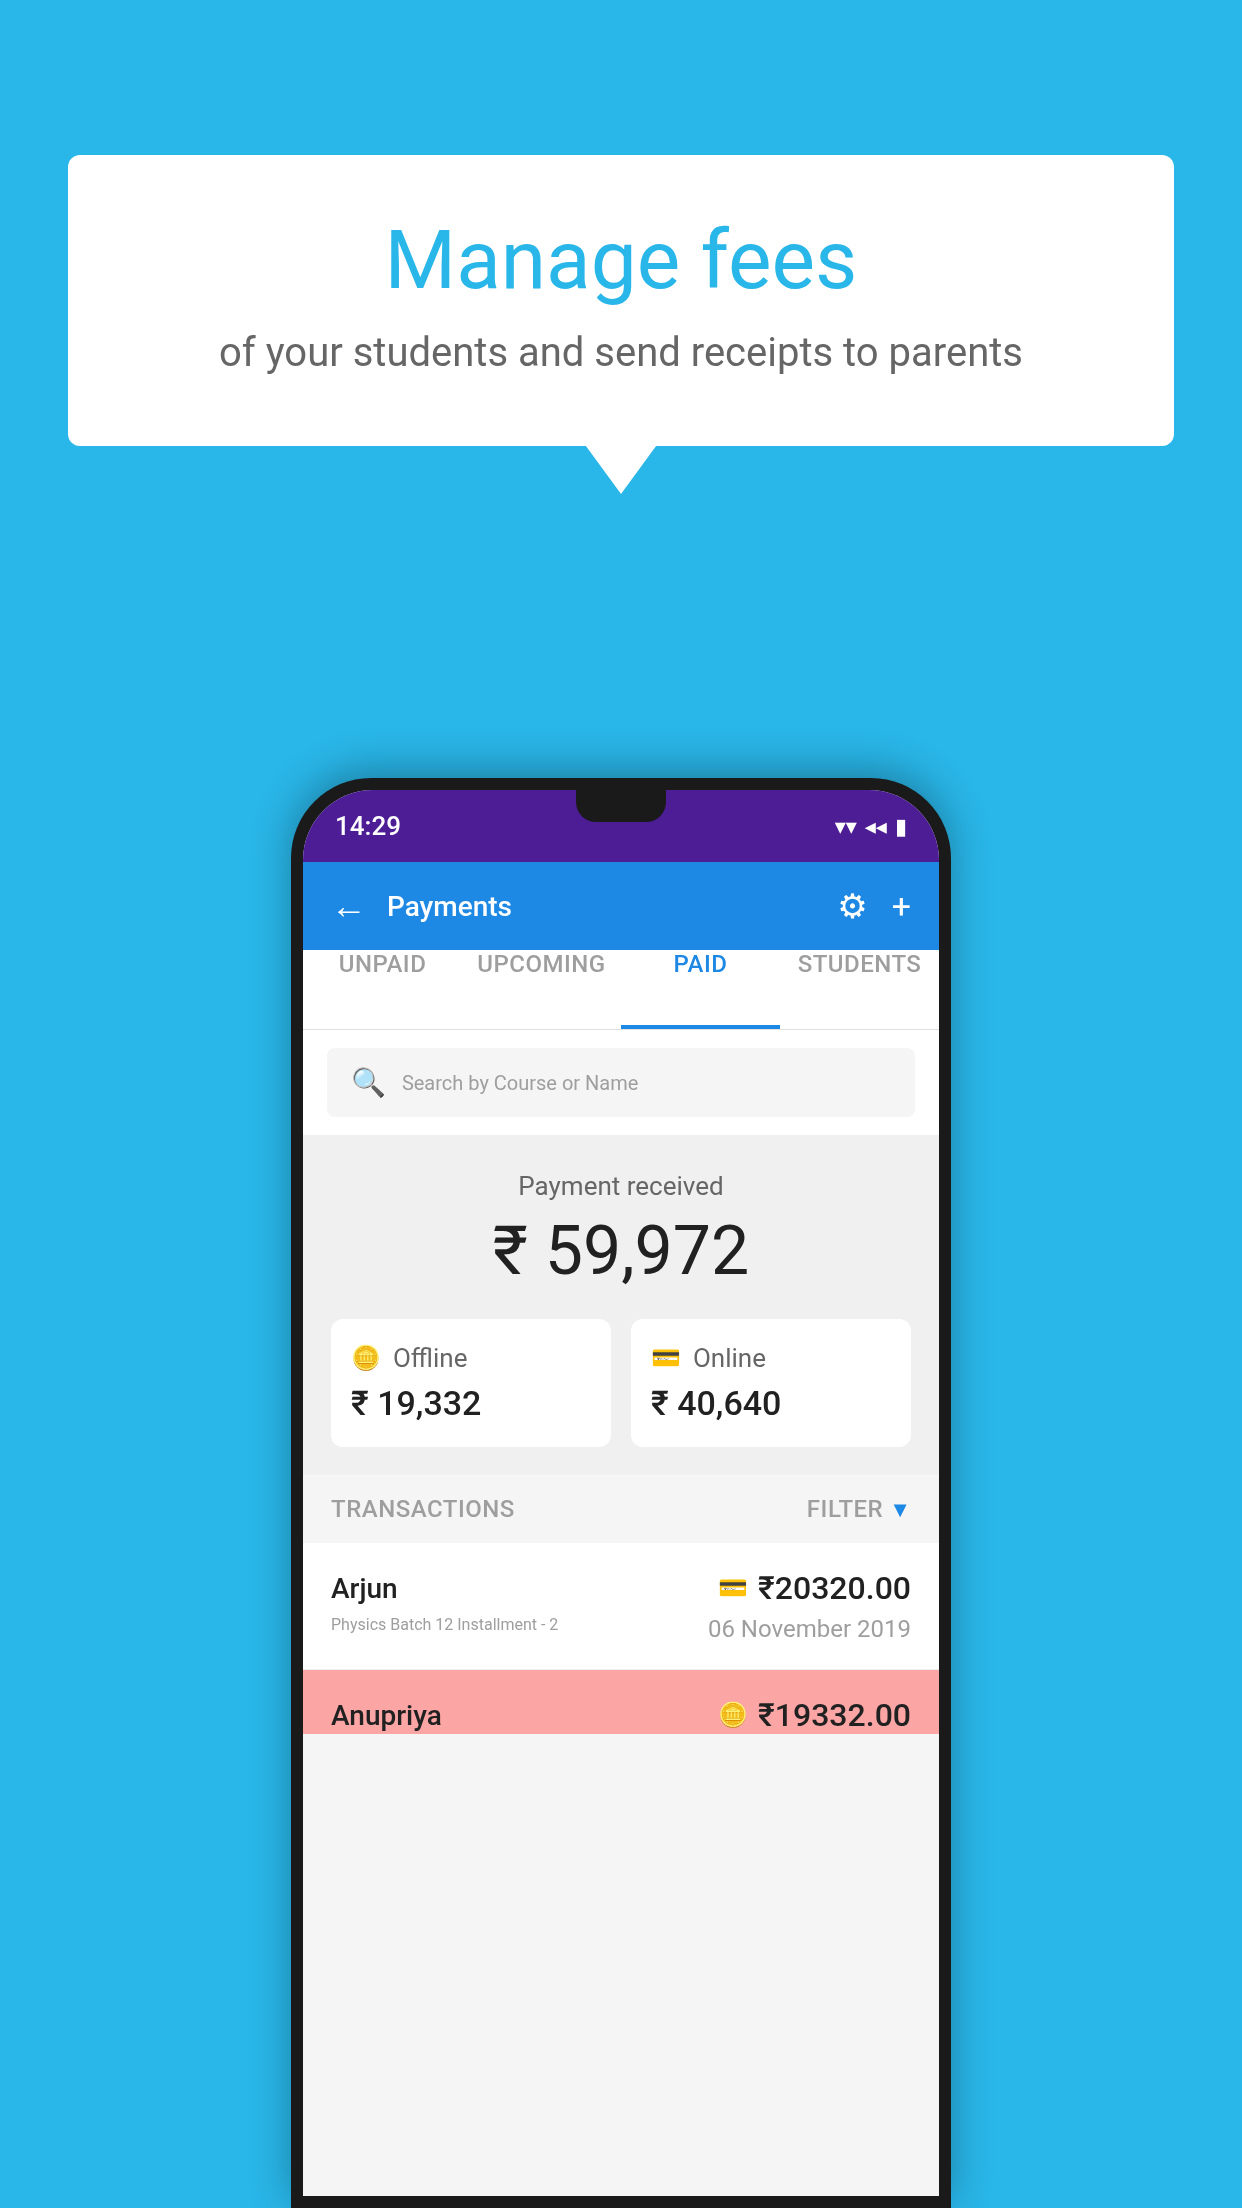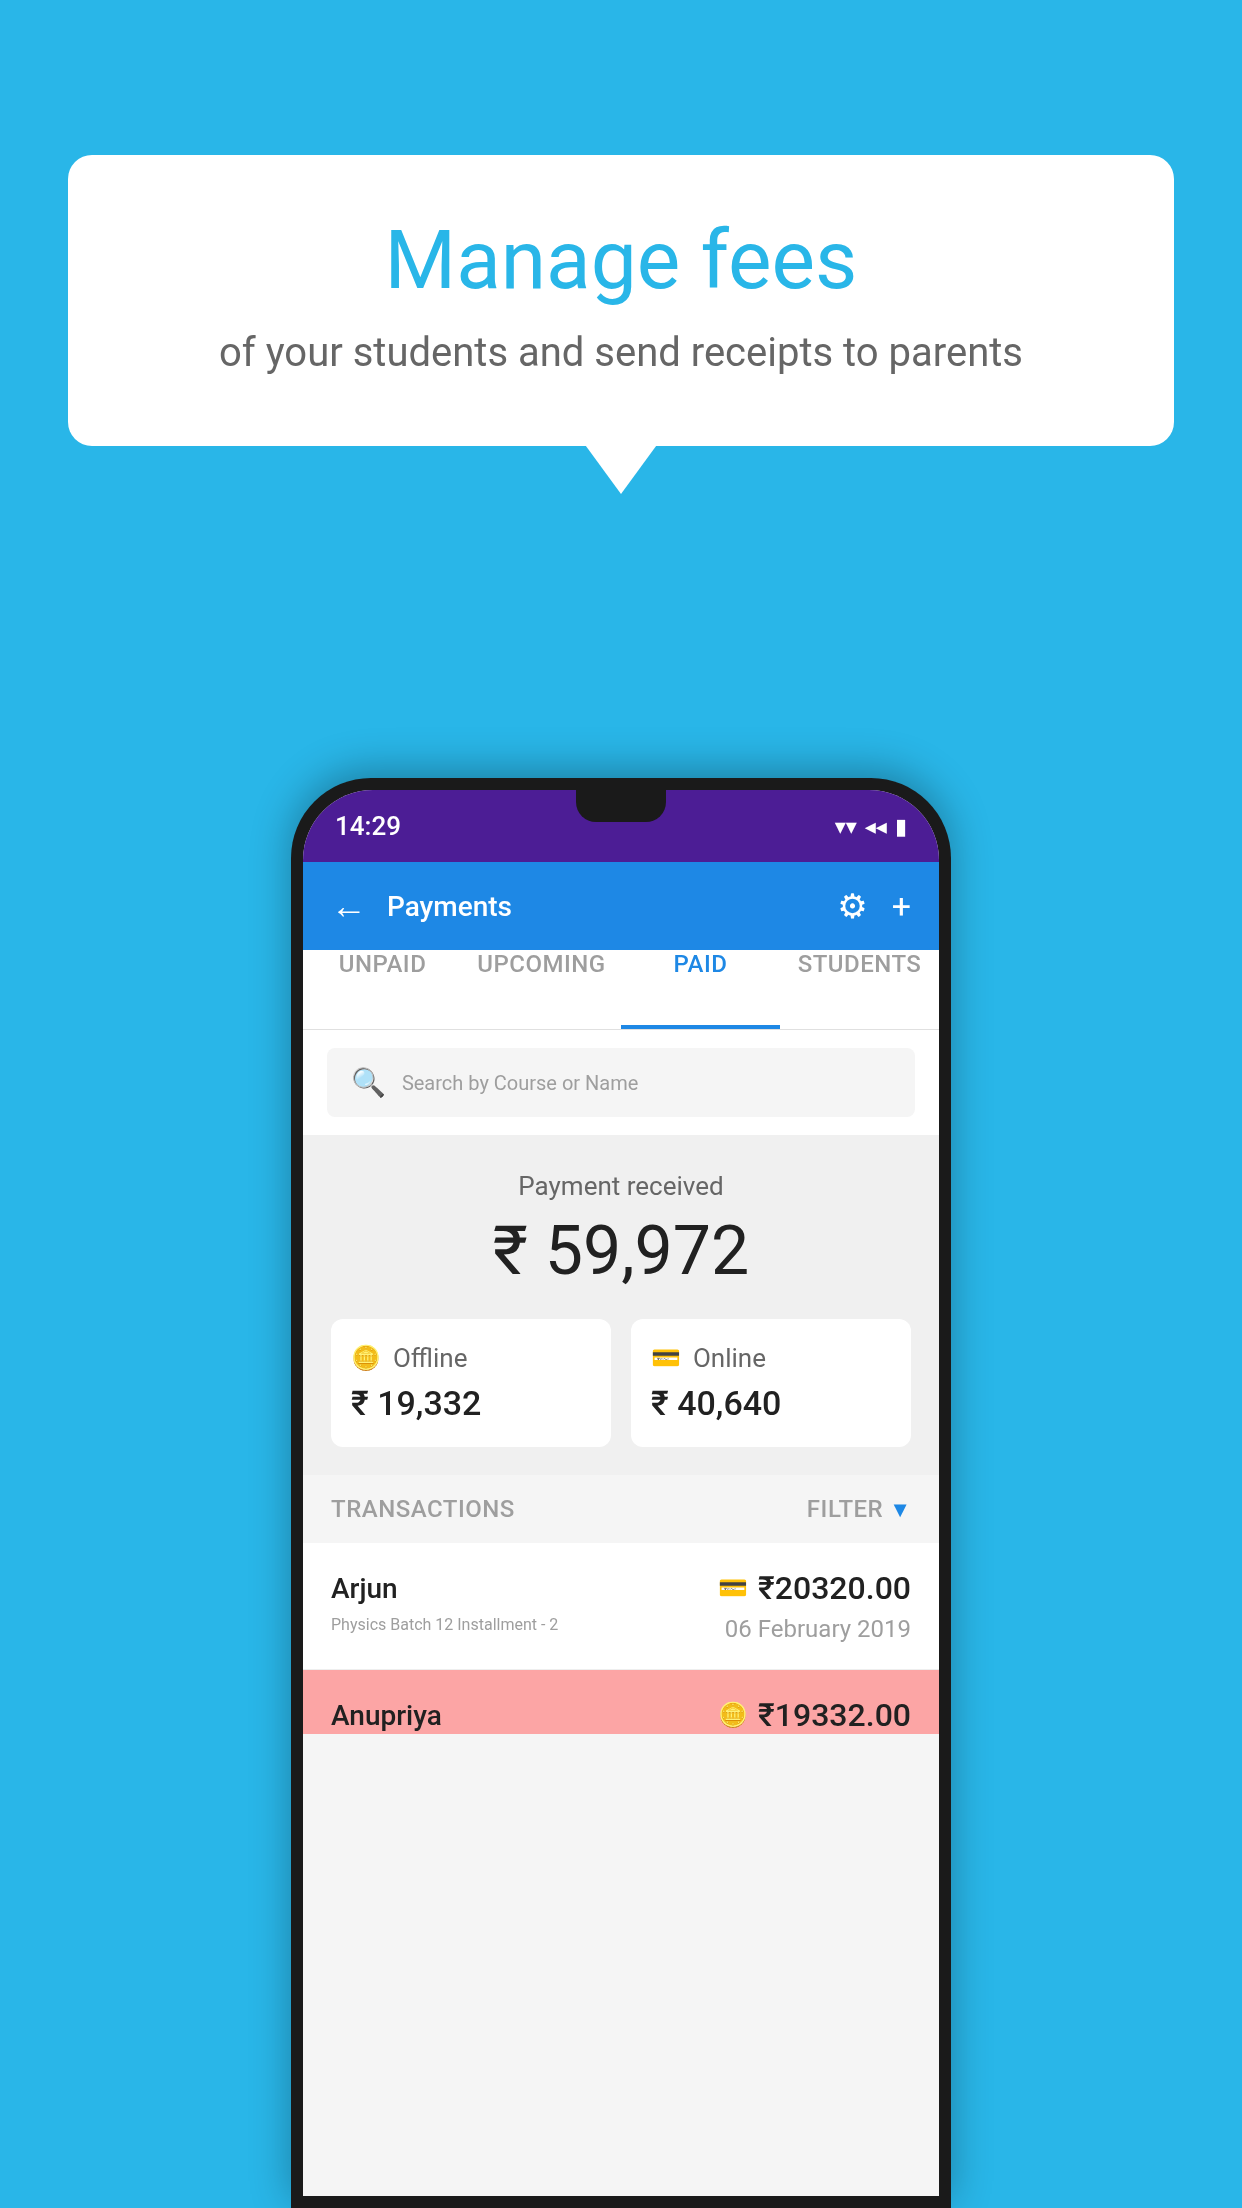--- a/index.html
+++ b/index.html
@@ -19,21 +19,21 @@
       top: 155px;
       left: 68px;
       right: 68px;
       display: flex;
       flex-direction: column;
       align-items: center;
     }
 
     .speech-bubble {
       background: #ffffff;
-      border-radius: 24px;
+      border-radius: 12px;
       padding: 60px 80px 70px;
       text-align: center;
       width: 100%;
       position: relative;
     }
 
     .speech-bubble::after {
       content: '';
       position: absolute;
       bottom: -48px;
@@ -463,21 +463,21 @@
     <div class="transaction-row">
       <div class="transaction-main">
         <span class="student-name">Arjun</span>
         <div class="transaction-right">
           <span class="payment-type-icon">💳</span>
           <span class="transaction-amount">₹20320.00</span>
         </div>
       </div>
       <div class="transaction-sub">
         <span class="course-info">Physics Batch 12 Installment - 2</span>
-        <span class="transaction-date">06 February 2019</span>
+        <span class="transaction-date">06 November 2019</span>
       </div>
     </div>
 
     <div class="transaction-row-partial">
       <div class="transaction-main">
         <span class="student-name">Anupriya</span>
         <div class="transaction-right">
           <span class="payment-type-icon">🪙</span>
           <span class="transaction-amount">₹19332.00</span>
         </div>

